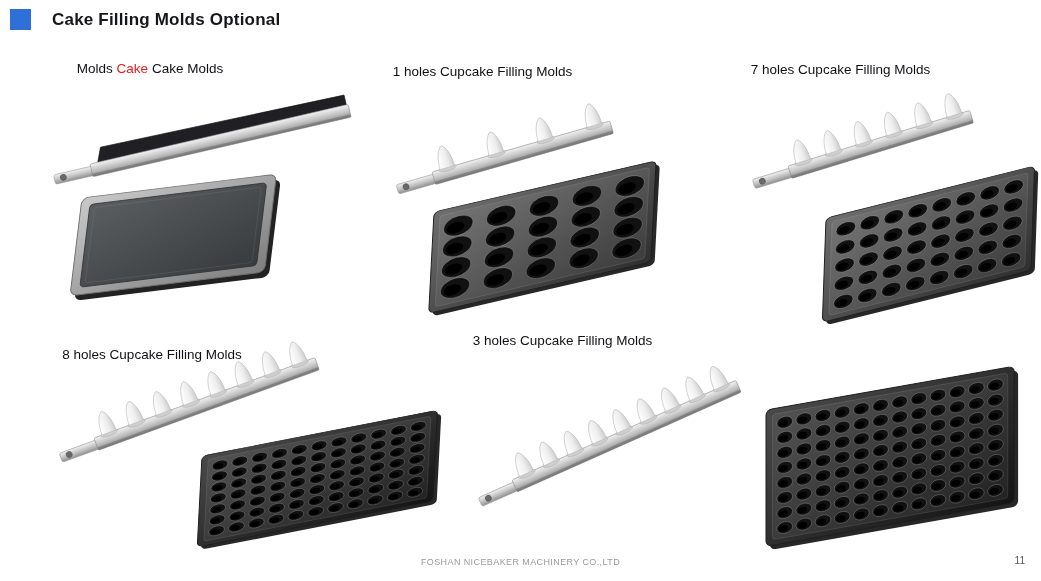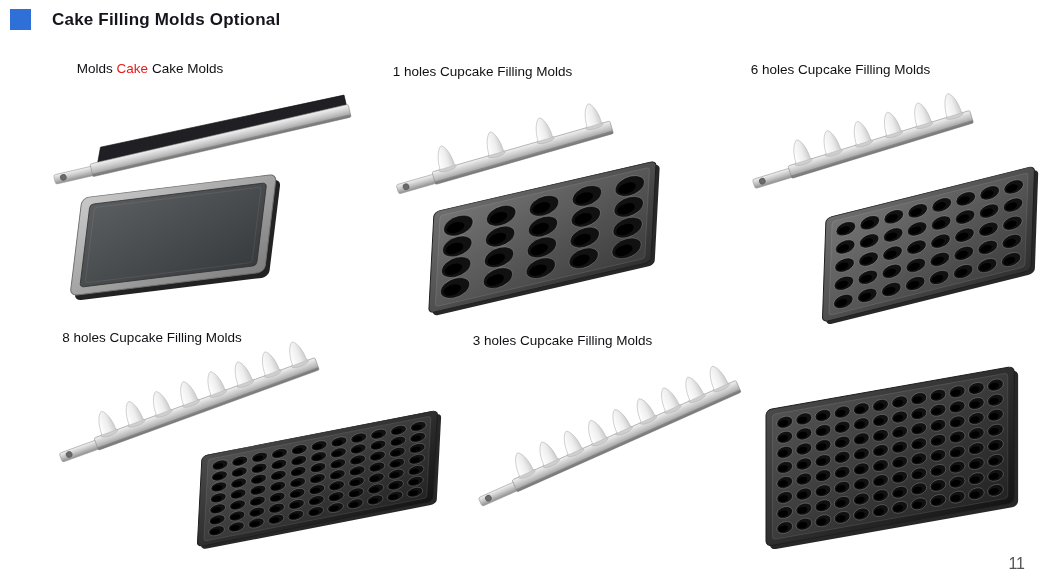--- a/index.html
+++ b/index.html
@@ -5,21 +5,21 @@
   *{margin:0;padding:0;box-sizing:border-box}
   html,body{width:1041px;height:581px;background:#ffffff;font-family:"Liberation Sans",sans-serif;overflow:hidden}
   .slide{position:relative;width:1041px;height:581px;background:#ffffff}
   .header{position:absolute;left:10px;top:9px;display:flex;align-items:flex-end;gap:21px}
   .accent-square{width:21px;height:21px;background:var(--accent,#2e6fd8);display:inline-block}
   .title{font-size:17px;font-weight:600;color:#15151d;letter-spacing:.2px}
   .product-label{position:absolute;font-size:13.5px;color:#101014;text-align:center;white-space:nowrap}
   .hl{color:var(--highlight,#e81a1a)}
   .art{position:absolute;overflow:visible}
   .footer-company{position:absolute;left:0;right:0;top:557px;text-align:center;font-size:9px;color:#9a9a9a;letter-spacing:.4px}
-  .page-number{position:absolute;right:16px;top:555px;font-size:16px;color:#555}
+  .page-number{position:absolute;right:16px;top:555px;font-size:10px;color:#555}
 </style>
 </head>
 <body>
 
 <svg width="0" height="0" style="position:absolute" aria-hidden="true">
   <defs>
     <linearGradient id="gBar" x1="0" y1="0" x2="0" y2="1">
       <stop offset="0" stop-color="#f2f2f2"></stop>
         <stop offset="0.5" stop-color="#c6c6c6"></stop>
         <stop offset="1" stop-color="#8f8f8f"></stop>
@@ -137,21 +137,21 @@
           <ellipse cx="111.3" cy="106.8" rx="9" ry="6.9" fill="#000"></ellipse>
           <ellipse cx="158" cy="105" rx="15" ry="12.6" fill="#111" stroke="rgba(255,255,255,0.28)" stroke-width="0.8"></ellipse>
           <ellipse cx="155.3" cy="106.8" rx="9" ry="6.9" fill="#000"></ellipse>
           <ellipse cx="202" cy="105" rx="15" ry="12.6" fill="#111" stroke="rgba(255,255,255,0.28)" stroke-width="0.8"></ellipse>
           <ellipse cx="199.3" cy="106.8" rx="9" ry="6.9" fill="#000"></ellipse>
         </g>
       </svg>
   </section>
 
   <section>
-    <div class="product-label" style="left:738px;top:62px;width:205px">6 holes Cupcake Filling Molds</div>
+    <div class="product-label" style="left:738px;top:62px;width:205px">7 holes Cupcake Filling Molds</div>
     <svg class="art" style="left:744px;top:82px" width="255" height="115">
         <g transform="translate(44,84) rotate(-17)">
           <rect x="-38" y="2.5" width="40" height="9.5" rx="2" fill="url(#gBar)" stroke="#9a9a9a" stroke-width="0.6"></rect>
           <circle cx="-29" cy="7" r="3" fill="#6a6a6a" stroke="#4f4f4f" stroke-width="0.6"></circle>
           <rect x="0" y="0" width="190" height="13" rx="1.5" fill="url(#gBar)" stroke="#8f8f8f" stroke-width="0.6"></rect>
           <rect x="0" y="10" width="190" height="3" fill="rgba(0,0,0,0.18)"></rect>
           <ellipse cx="16" cy="0.5" rx="9" ry="2.8" fill="#cfcfcf" stroke="#adadad" stroke-width="0.5"></ellipse>
           <path d="M 8.5 0 C 8.2 -11, 12 -21, 16 -22.5 C 20 -21, 23.8 -11, 23.5 0 Z" fill="url(#gNoz)" stroke="#b9b9b9" stroke-width="0.6"></path>
           <ellipse cx="47.6" cy="0.5" rx="9" ry="2.8" fill="#cfcfcf" stroke="#adadad" stroke-width="0.5"></ellipse>
           <path d="M 40.1 0 C 39.800000000000004 -11, 43.6 -21, 47.6 -22.5 C 51.6 -21, 55.4 -11, 55.1 0 Z" fill="url(#gNoz)" stroke="#b9b9b9" stroke-width="0.6"></path>
@@ -248,21 +248,21 @@
           <ellipse cx="142.77142857142857" cy="113.2" rx="6" ry="4.6000000000000005" fill="#000"></ellipse>
           <ellipse cx="169.28571428571428" cy="112" rx="10" ry="8.4" fill="#111" stroke="rgba(255,255,255,0.28)" stroke-width="0.8"></ellipse>
           <ellipse cx="167.48571428571427" cy="113.2" rx="6" ry="4.6000000000000005" fill="#000"></ellipse>
           <ellipse cx="194" cy="112" rx="10" ry="8.4" fill="#111" stroke="rgba(255,255,255,0.28)" stroke-width="0.8"></ellipse>
           <ellipse cx="192.2" cy="113.2" rx="6" ry="4.6000000000000005" fill="#000"></ellipse>
         </g>
       </svg>
   </section>
 
   <section>
-    <div class="product-label" style="left:42px;top:330px;width:220px">8 holes Cupcake Filling Molds</div>
+    <div class="product-label" style="left:42px;top:347px;width:220px">8 holes Cupcake Filling Molds</div>
     <svg class="art" style="left:48px;top:334px" width="290" height="130">
         <g transform="translate(46,104) rotate(-20)">
           <rect x="-38" y="2.5" width="40" height="9.5" rx="2" fill="url(#gBar)" stroke="#9a9a9a" stroke-width="0.6"></rect>
           <circle cx="-29" cy="7" r="3" fill="#6a6a6a" stroke="#4f4f4f" stroke-width="0.6"></circle>
           <rect x="0" y="0" width="235" height="13" rx="1.5" fill="url(#gBar)" stroke="#8f8f8f" stroke-width="0.6"></rect>
           <rect x="0" y="10" width="235" height="3" fill="rgba(0,0,0,0.18)"></rect>
           <ellipse cx="16" cy="0.5" rx="9" ry="2.8" fill="#cfcfcf" stroke="#adadad" stroke-width="0.5"></ellipse>
           <path d="M 8.5 0 C 8.2 -11, 12 -21, 16 -22.5 C 20 -21, 23.8 -11, 23.5 0 Z" fill="url(#gNoz)" stroke="#b9b9b9" stroke-width="0.6"></path>
           <ellipse cx="45" cy="0.5" rx="9" ry="2.8" fill="#cfcfcf" stroke="#adadad" stroke-width="0.5"></ellipse>
           <path d="M 37.5 0 C 37.2 -11, 41 -21, 45 -22.5 C 49 -21, 52.8 -11, 52.5 0 Z" fill="url(#gNoz)" stroke="#b9b9b9" stroke-width="0.6"></path>
@@ -665,15 +665,16 @@
           <ellipse cx="194.09090909090907" cy="140" rx="8" ry="6.72" fill="#111" stroke="rgba(255,255,255,0.28)" stroke-width="0.8"></ellipse>
           <ellipse cx="192.65090909090907" cy="140.96" rx="4.8" ry="3.68" fill="#000"></ellipse>
           <ellipse cx="213.54545454545453" cy="140" rx="8" ry="6.72" fill="#111" stroke="rgba(255,255,255,0.28)" stroke-width="0.8"></ellipse>
           <ellipse cx="212.10545454545453" cy="140.96" rx="4.8" ry="3.68" fill="#000"></ellipse>
           <ellipse cx="233" cy="140" rx="8" ry="6.72" fill="#111" stroke="rgba(255,255,255,0.28)" stroke-width="0.8"></ellipse>
           <ellipse cx="231.56" cy="140.96" rx="4.8" ry="3.68" fill="#000"></ellipse>
         </g>
       </svg>
   </section>
 
+  <div class="footer-company">FOSHAN NICEBAKER MACHINERY CO.,LTD</div>
   <div class="page-number">11</div>
 
 </div>
 
 </body></html>

